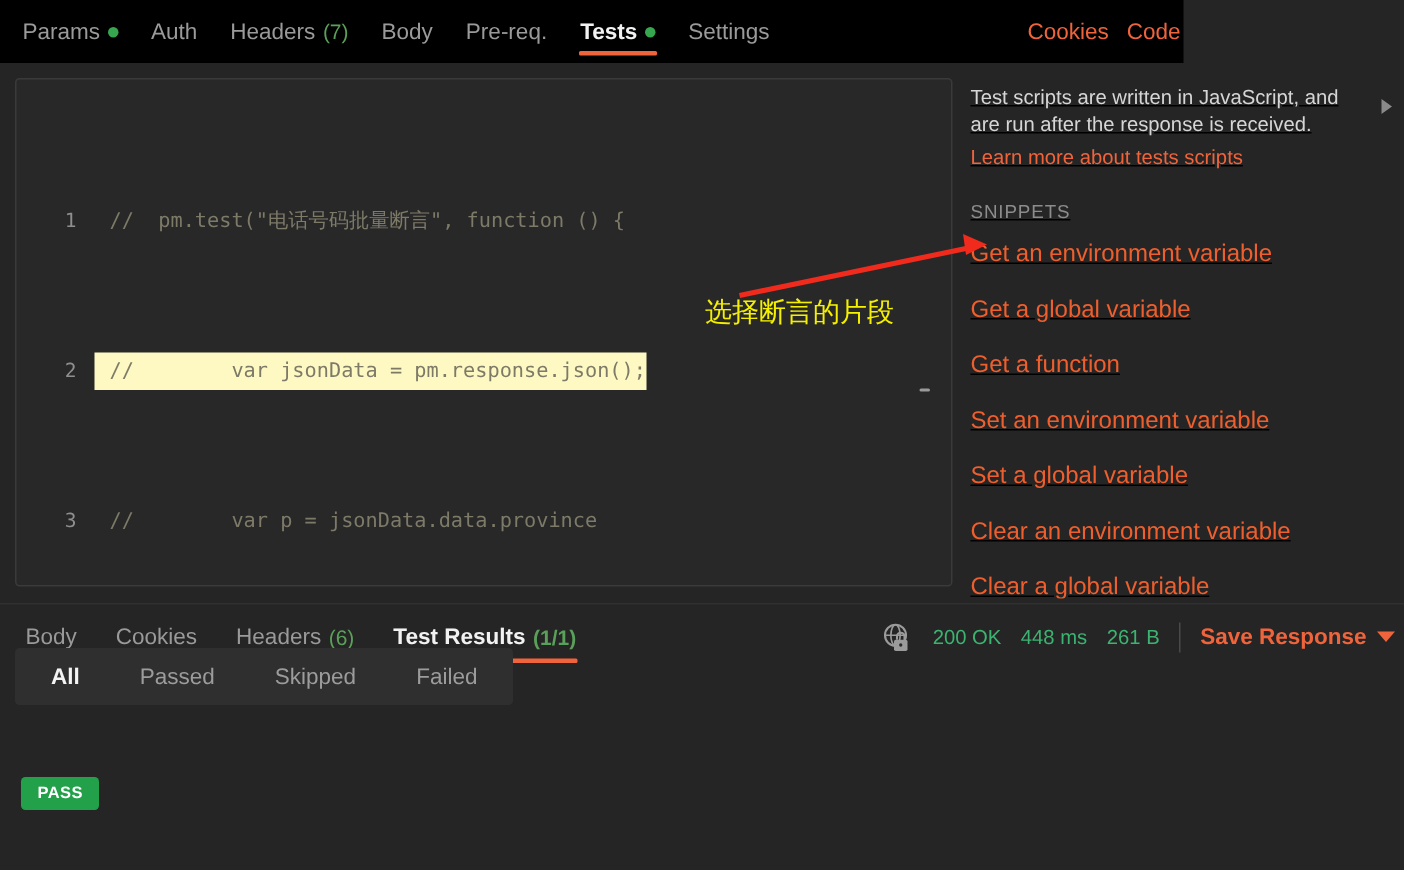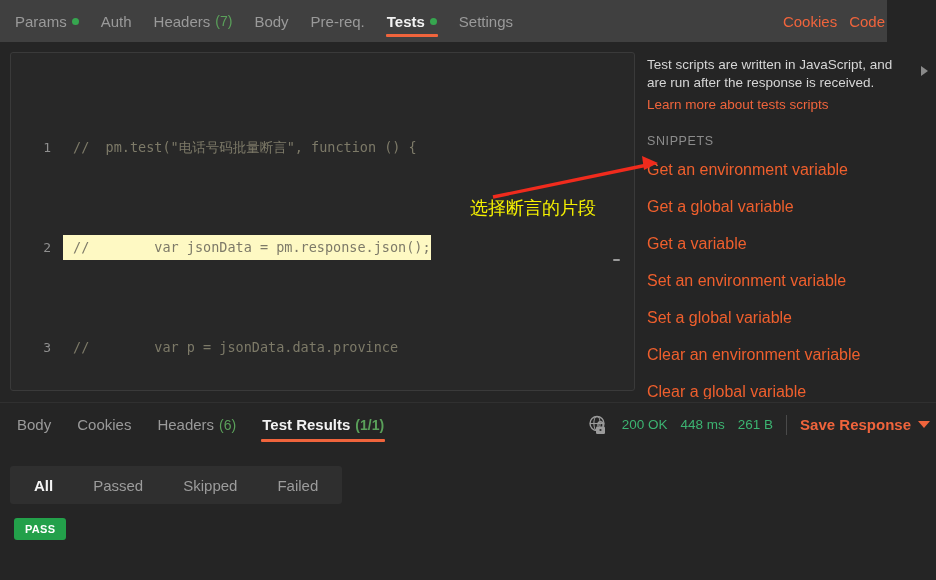--- a/index.html
+++ b/index.html
@@ -6,22 +6,22 @@
   html, body {
     width: 936px; height: 580px;
     background: #252525;
     font-family: "Liberation Sans", sans-serif;
     overflow: hidden;
   }
   .app { position: relative; width: 936px; height: 580px; background: #252525; }
 
   
   .req-tabbar {
-    position: absolute; left: 0; top: 0; width: 887px; height: 42px;
-    display: flex; align-items: center; background: #404040;
+    position: absolute; left: 0; top: 0; width: 789px; height: 42px;
+    display: flex; align-items: center; background: #000000;
   }
   .req-tabs { display: flex; align-items: center; padding-left: 4px; }
   .req-tab {
     position: relative;
     padding: 0 11px; height: 42px;
     display: flex; align-items: center; gap: 5px;
     font-size: 15px; color: #9a9a9a; cursor: pointer; white-space: nowrap;
   }
   .req-tab.active { color: #f2f2f2; font-weight: bold; }
   .req-tab.active::after {
@@ -61,21 +61,21 @@
   .vscroll-track {
     position: absolute; right: 6px; top: 0; bottom: 0; width: 8px;
   }
   .vscroll-thumb {
     position: absolute; right: 8px; top: 206px; width: 7px; height: 2px;
     background: #9a9a9a; border-radius: 2px;
   }
 
   
   .snippets {
-    position: relative; flex: 1; padding: 12px 24px 0 12px; overflow: hidden;
+    position: relative; flex: 1; padding: 12px 24px 0 12px; overflow: hidden; text-decoration: underline;
   }
   .snip-desc { color: #d6d6d6; font-size: 13.5px; line-height: 18px; width: 262px; }
   .snip-learn { color: #f0643c; font-size: 13.5px; margin-top: 5px; cursor: pointer; }
   .snip-head {
     color: #8c8c8c; font-size: 12.5px; letter-spacing: 0.6px; margin-top: 22px; margin-bottom: 3px;
   }
   .snip-item {
     color: #ef5f2d; font-size: 16px; padding: 9.5px 0 9.5px 0; cursor: pointer;
   }
   .collapse-tri {
@@ -113,21 +113,21 @@
   .meta-sep { width: 1px; height: 20px; background: #4a4a4a; }
   .save-resp {
     color: #f0643c; font-size: 15px; font-weight: bold; display: flex; align-items: center; gap: 7px;
     cursor: pointer; white-space: nowrap;
   }
   .caret-dn { width: 0; height: 0; border-left: 6px solid transparent; border-right: 6px solid transparent;
               border-top: 7px solid #f0643c; }
 
   
   .filter-row {
-    position: absolute; left: 10px; top: 466px;
+    position: absolute; left: 10px; top: 432px;
     display: flex; align-items: center;
     background: #2f2f2f; border-radius: 3px; height: 38px; padding: 0 4px;
   }
   .filter-tab {
     padding: 0 20px; height: 38px; display: flex; align-items: center;
     font-size: 15px; color: #9c9c9c; cursor: pointer;
   }
   .filter-tab.active { color: #f4f4f4; font-weight: bold; }
 
   
@@ -221,21 +221,21 @@
         <div class="vscroll-thumb"></div>
       </div>
     </div>
 
     <div class="snippets">
       <div class="snip-desc">Test scripts are written in JavaScript, and are run after the response is received.</div>
       <div class="snip-learn">Learn more about tests scripts</div>
       <div class="snip-head">SNIPPETS</div>
       <div class="snip-item">Get an environment variable</div>
       <div class="snip-item">Get a global variable</div>
-      <div class="snip-item">Get a variable</div>
+      <div class="snip-item">Get a function</div>
       <div class="snip-item">Set an environment variable</div>
       <div class="snip-item">Set a global variable</div>
       <div class="snip-item">Clear an environment variable</div>
       <div class="snip-item">Clear a global variable</div>
       <div class="collapse-tri"></div>
     </div>
   </div>
 
   <svg class="annot-svg">
     <line x1="493" y1="197" x2="652" y2="164" stroke="#f02b1d" stroke-width="3.4"></line>

